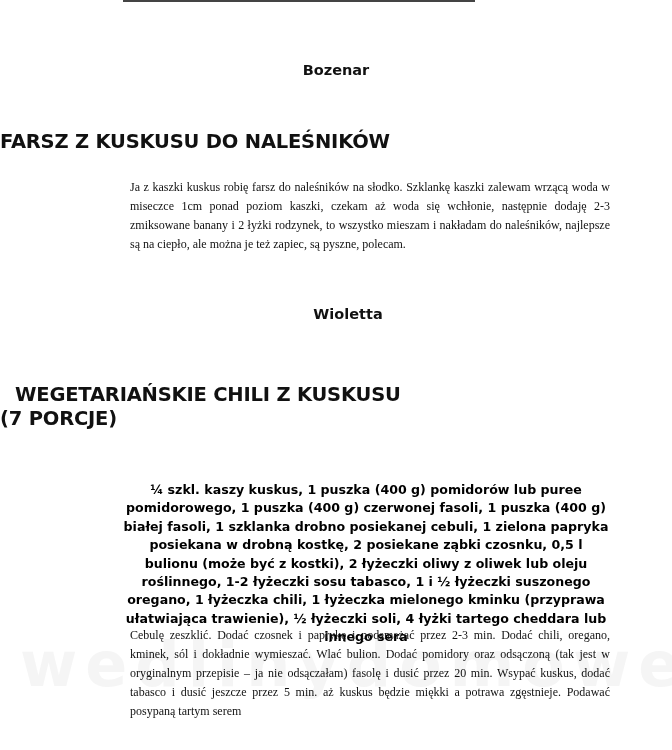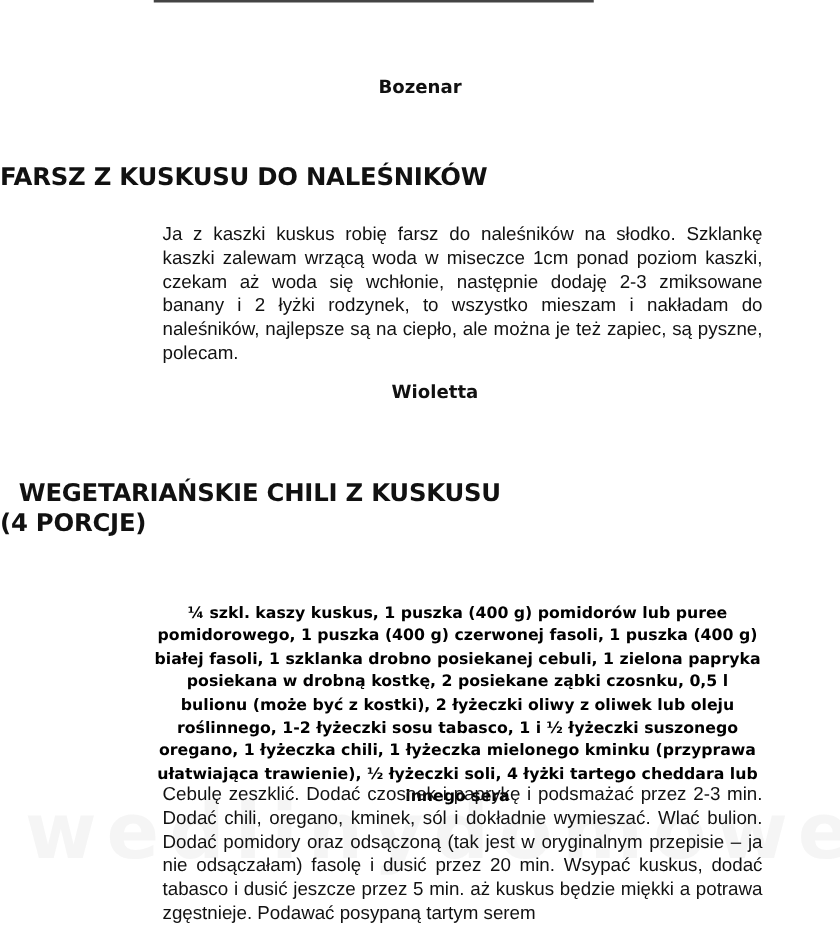--- a/index.html
+++ b/index.html
@@ -14,21 +14,21 @@
     position: absolute; left: 0; width: 672px; text-align: center;
     font-family: "DejaVu Sans", sans-serif; font-size: 14.5px; font-weight: bold; color: #111;
   }
   .title {
     position: absolute; left: 0; width: 672px; text-align: left;
     font-family: "DejaVu Sans", sans-serif; font-size: 19.5px; font-weight: bold; line-height: 23px;
     letter-spacing: -0.2px; color: #111;
   }
   .para {
     position: absolute; left: 130px; width: 480px;
-    font-family: Liberation Sans, sans-serif; font-size: 15px; line-height: 19px;
+    font-family: Liberation Serif, serif; font-size: 12px; line-height: 19px;
     text-align: justify; color: #111;
   }
   .ingredients {
     position: absolute; left: 123px; width: 486px; text-align: center;
     font-family: "DejaVu Sans", sans-serif; font-size: 12.6px; font-weight: bold; line-height: 18.4px;
     color: #000000;
   }
   .watermark {
     position: absolute; left: 20px; top: 628px; width: 640px; text-align: center;
     font-family: "DejaVu Sans", sans-serif; font-size: 62px; font-weight: bold;
@@ -41,15 +41,15 @@
 <div class="topline"></div>
 
 <div class="watermark">wedlinydomowe.pl</div>
 
 <div class="author" style="top:62px;">Bozenar</div>
 <div class="title" style="top:130px;">FARSZ Z KUSKUSU DO NALEŚNIKÓW</div>
 <div class="para" style="top:178px;">Ja z kaszki kuskus robię farsz do naleśników na słodko. Szklankę kaszki zalewam wrzącą woda w miseczce 1cm ponad poziom kaszki, czekam aż woda się wchłonie, następnie dodaję 2-3 zmiksowane banany i 2 łyżki rodzynek, to wszystko mieszam i nakładam do naleśników, najlepsze są na ciepło, ale można je też zapiec, są pyszne, polecam.</div>
 
 <div class="author" style="top:306px;margin-left:12px;">Wioletta</div>
 <div class="title" style="top:383px;padding-left:15px;">WEGETARIAŃSKIE CHILI Z KUSKUSU</div>
-<div class="title" style="top:407px;">(4 PORCJE)</div>
+<div class="title" style="top:407px;">(7 PORCJE)</div>
 <div class="ingredients" style="top:481px;">¼ szkl. kaszy kuskus, 1 puszka (400 g) pomidorów lub puree pomidorowego, 1 puszka (400 g) czerwonej fasoli, 1 puszka (400 g) białej fasoli, 1 szklanka drobno posiekanej cebuli, 1 zielona papryka posiekana w drobną kostkę, 2 posiekane ząbki czosnku, 0,5 l bulionu (może być z kostki), 2 łyżeczki oliwy z oliwek lub oleju roślinnego, 1-2 łyżeczki sosu tabasco, 1 i ½ łyżeczki suszonego oregano, 1 łyżeczka chili, 1 łyżeczka mielonego kminku (przyprawa ułatwiająca trawienie), ½ łyżeczki soli, 4 łyżki tartego cheddara lub innego sera</div>
 <div class="para" style="top:626px;">Cebulę zeszklić. Dodać czosnek i paprykę i podsmażać przez 2-3 min. Dodać chili, oregano, kminek, sól i dokładnie wymieszać. Wlać bulion. Dodać pomidory oraz odsączoną (tak jest w oryginalnym przepisie – ja nie odsączałam) fasolę i dusić przez 20 min. Wsypać kuskus, dodać tabasco i dusić jeszcze przez 5 min. aż kuskus będzie miękki a potrawa zgęstnieje. Podawać posypaną tartym serem</div>
 
 </body></html>

